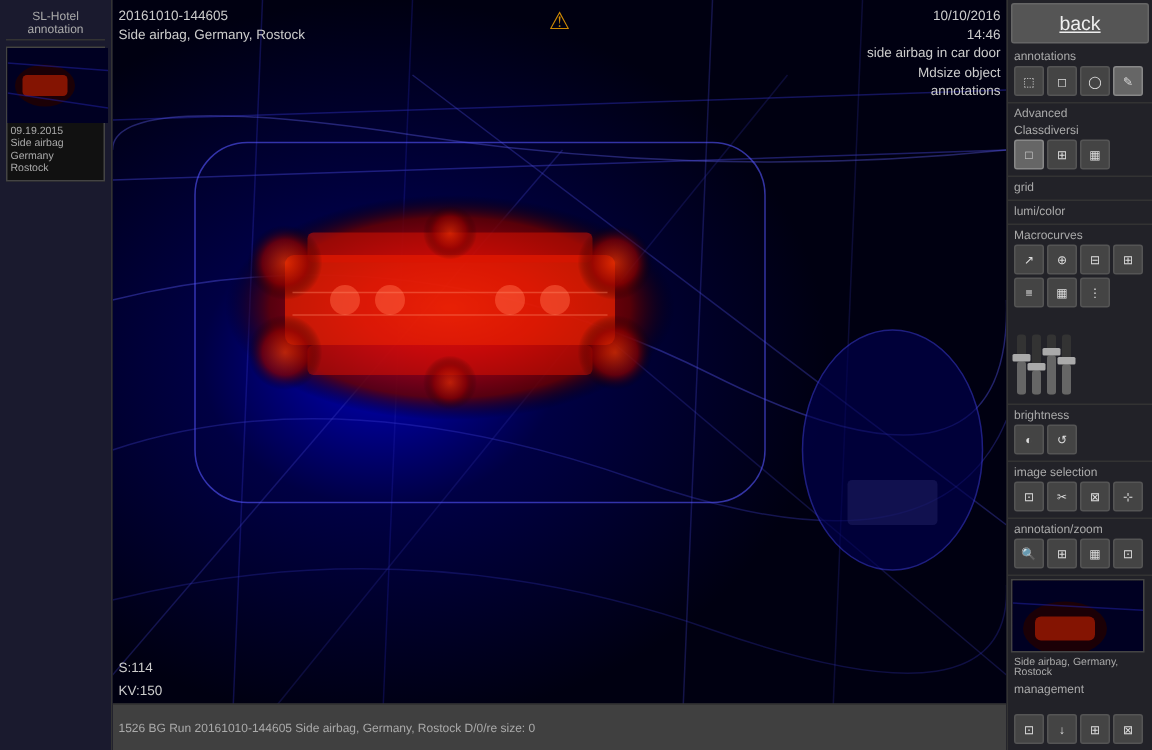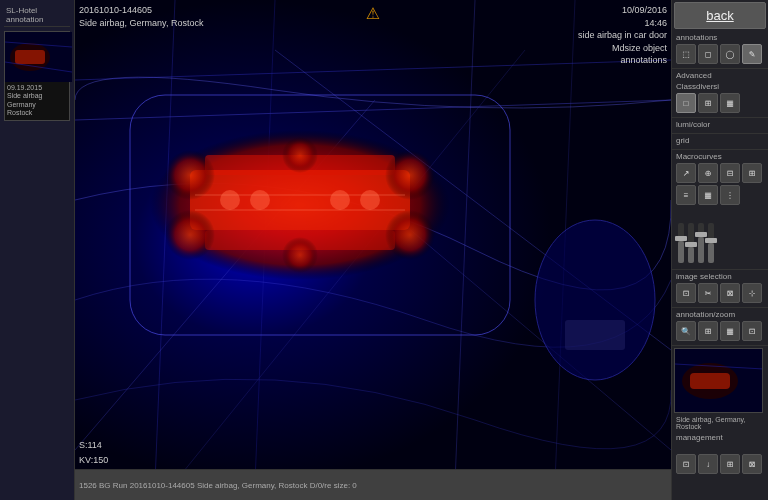--- a/index.html
+++ b/index.html
@@ -24,20 +24,21 @@
       border-right: 1px solid #333;
       display: flex;
       flex-direction: column;
       padding: 4px;
       z-index: 10;
     }
 
     #left-sidebar .sidebar-title {
       font-size: 8px;
       color: #aaa;
+      text-align: center;
       padding: 2px;
       border-bottom: 1px solid #333;
       margin-bottom: 4px;
     }
 
     .thumbnail-card {
       background: #111;
       border: 1px solid #444;
       margin-bottom: 4px;
       cursor: pointer;
@@ -391,21 +392,21 @@
       <ellipse cx="520" cy="300" rx="60" ry="80" fill="#000055" stroke="#3333cc" strokewidth="1" opacity="0.6"></ellipse>
       <rect x="490" y="320" width="60" height="30" rx="3" fill="#222266" opacity="0.5"></rect>
     </svg>
 
     <div class="img-text-topleft">
       <div>20161010-144605</div>
       <div>Side airbag, Germany, Rostock</div>
     </div>
 
     <div class="img-text-topright">
-      <div>10/09/2016</div>
+      <div>10/10/2016</div>
       <div>14:46</div>
       <div>side airbag in car door</div>
       <div>Mdsize object</div>
       <div>annotations</div>
     </div>
 
     <div class="warning-icon">⚠</div>
 
     <div class="img-text-bottom">
       <div>S:114</div>
@@ -440,25 +441,25 @@
     <div class="panel-section-title">Advanced</div>
     <div class="panel-section-title">Classdiversi</div>
     <div class="icon-row">
       <div class="tool-btn active">□</div>
       <div class="tool-btn">⊞</div>
       <div class="tool-btn">▦</div>
     </div>
   </div>
 
   <div class="panel-section">
+    <div class="panel-section-title">grid</div>
+  </div>
+
+  <div class="panel-section">
     <div class="panel-section-title">lumi/color</div>
-  </div>
-
-  <div class="panel-section">
-    <div class="panel-section-title">grid</div>
   </div>
 
   <div class="panel-section">
     <div class="panel-section-title">Macrocurves</div>
     <div class="icon-row">
       <div class="tool-btn">↗</div>
       <div class="tool-btn">⊕</div>
       <div class="tool-btn">⊟</div>
       <div class="tool-btn">⊞</div>
     </div>
@@ -489,20 +490,27 @@
       </div>
       <div class="v-slider">
         <div class="v-slider-track">
           <div class="v-slider-fill" style="height:50%;"></div>
           <div class="v-slider-thumb" style="bottom:50%;"></div>
         </div>
       </div>
     </div>
   </div>
 
+  <div class="panel-section">
+    <div class="panel-section-title">brightness</div>
+    <div class="icon-row">
+      <div class="tool-btn">◐</div>
+      <div class="tool-btn">↺</div>
+    </div>
+  </div>
 
   <div class="panel-section">
     <div class="panel-section-title">image selection</div>
     <div class="icon-row">
       <div class="tool-btn">⊡</div>
       <div class="tool-btn">✂</div>
       <div class="tool-btn">⊠</div>
       <div class="tool-btn">⊹</div>
     </div>
   </div>

